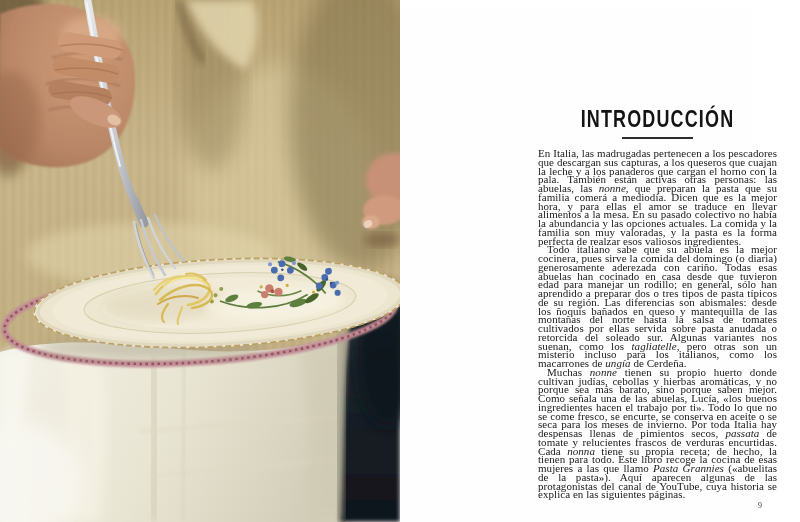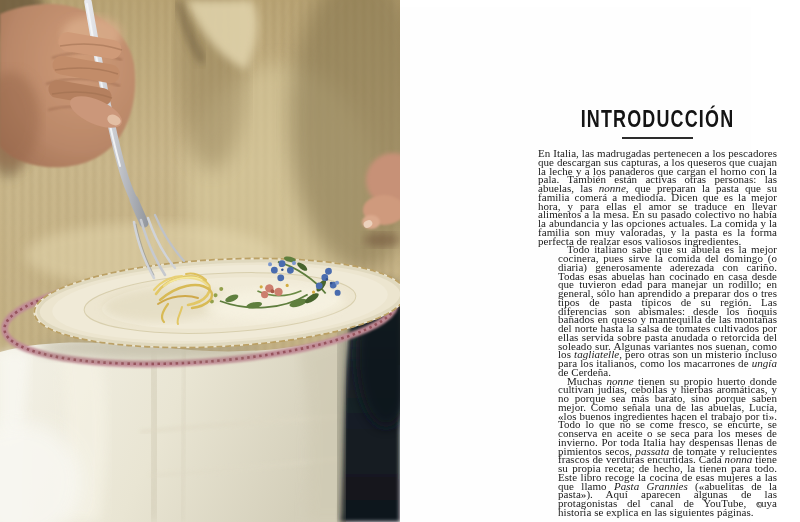--- a/index.html
+++ b/index.html
@@ -18,21 +18,21 @@
     text-align:center;white-space:nowrap;margin:0;
     transform:scaleX(0.78);transform-origin:50% 50%;
     line-height:24px;
   }
   .title-rule{width:71px;height:2px;background:#2c2c2c;margin:6px auto 0 auto;}
   .body-text{margin-top:10px;}
   .body-text p{
     margin:0;font-size:11px;line-height:8.75px;text-align:justify;
     color:#191919;letter-spacing:0.05px;
   }
-  .body-text p.indent{text-indent:9px;margin-left:20px;}
+  .body-text p.indent{text-indent:9px;}
   .body-text em{font-style:italic;}
   .page-number{
     position:absolute;left:355px;top:494px;width:10px;
     font-size:8px;color:#3a3a3a;text-align:center;
   }
 </style>
 </head>
 <body>
 
 <div class="spread">

